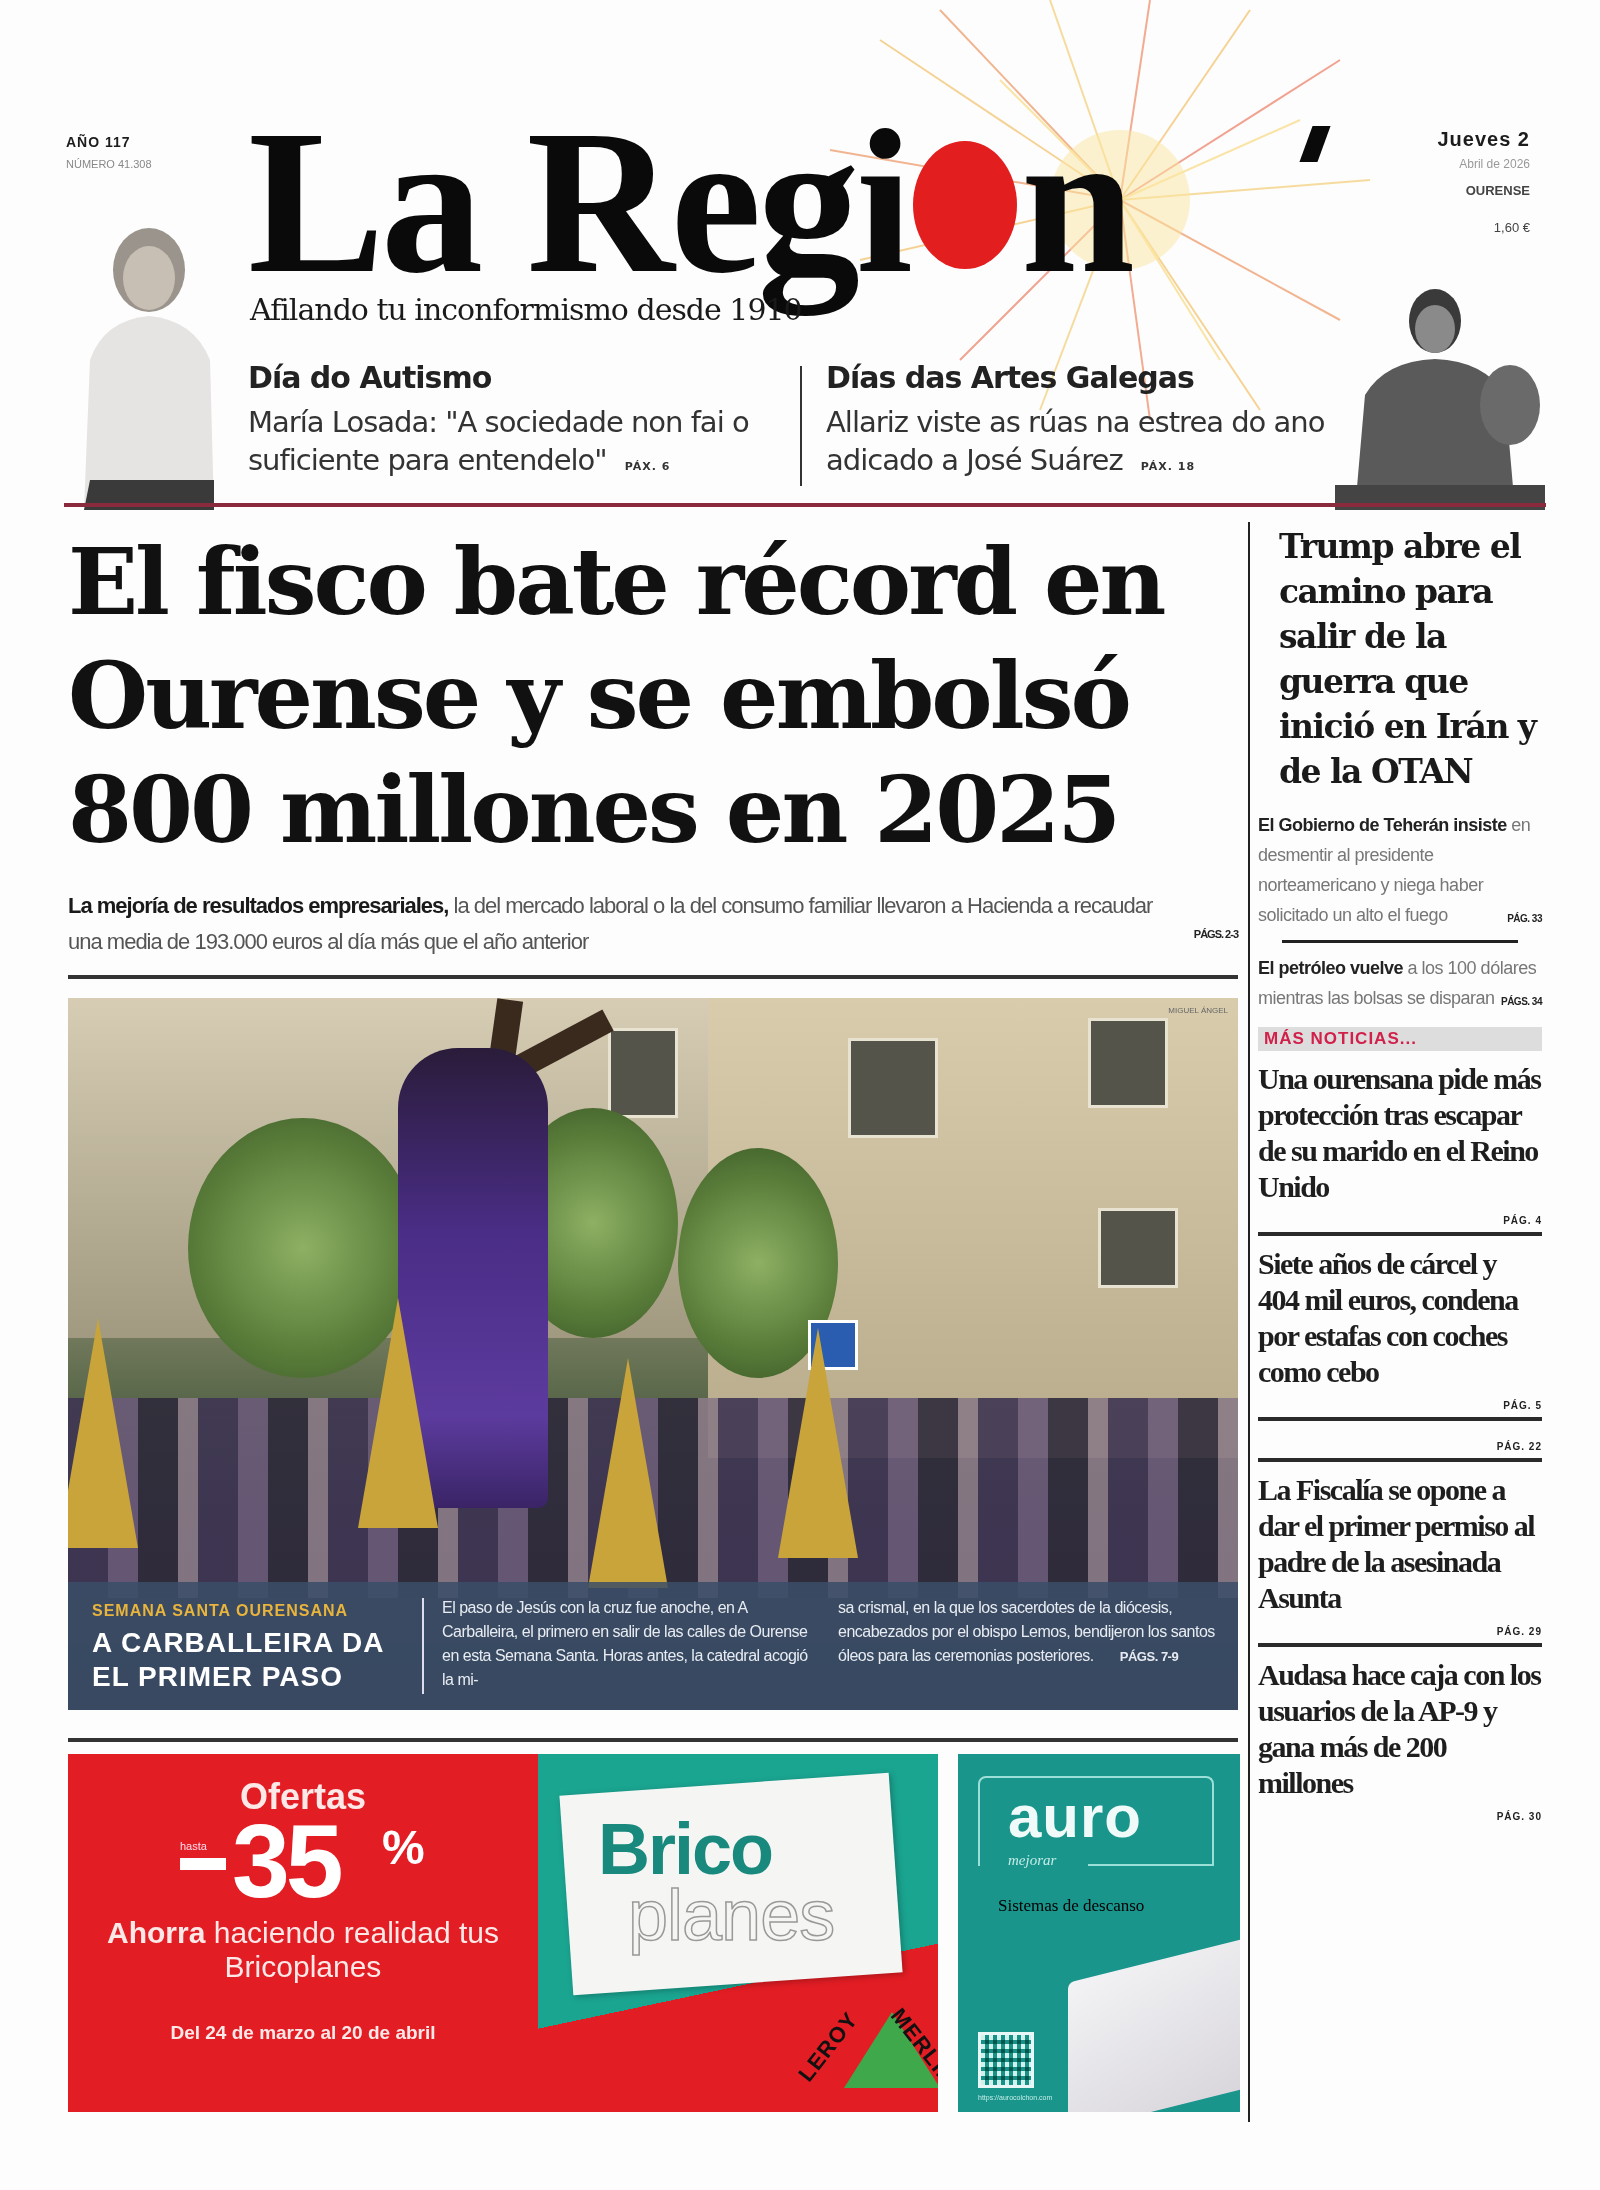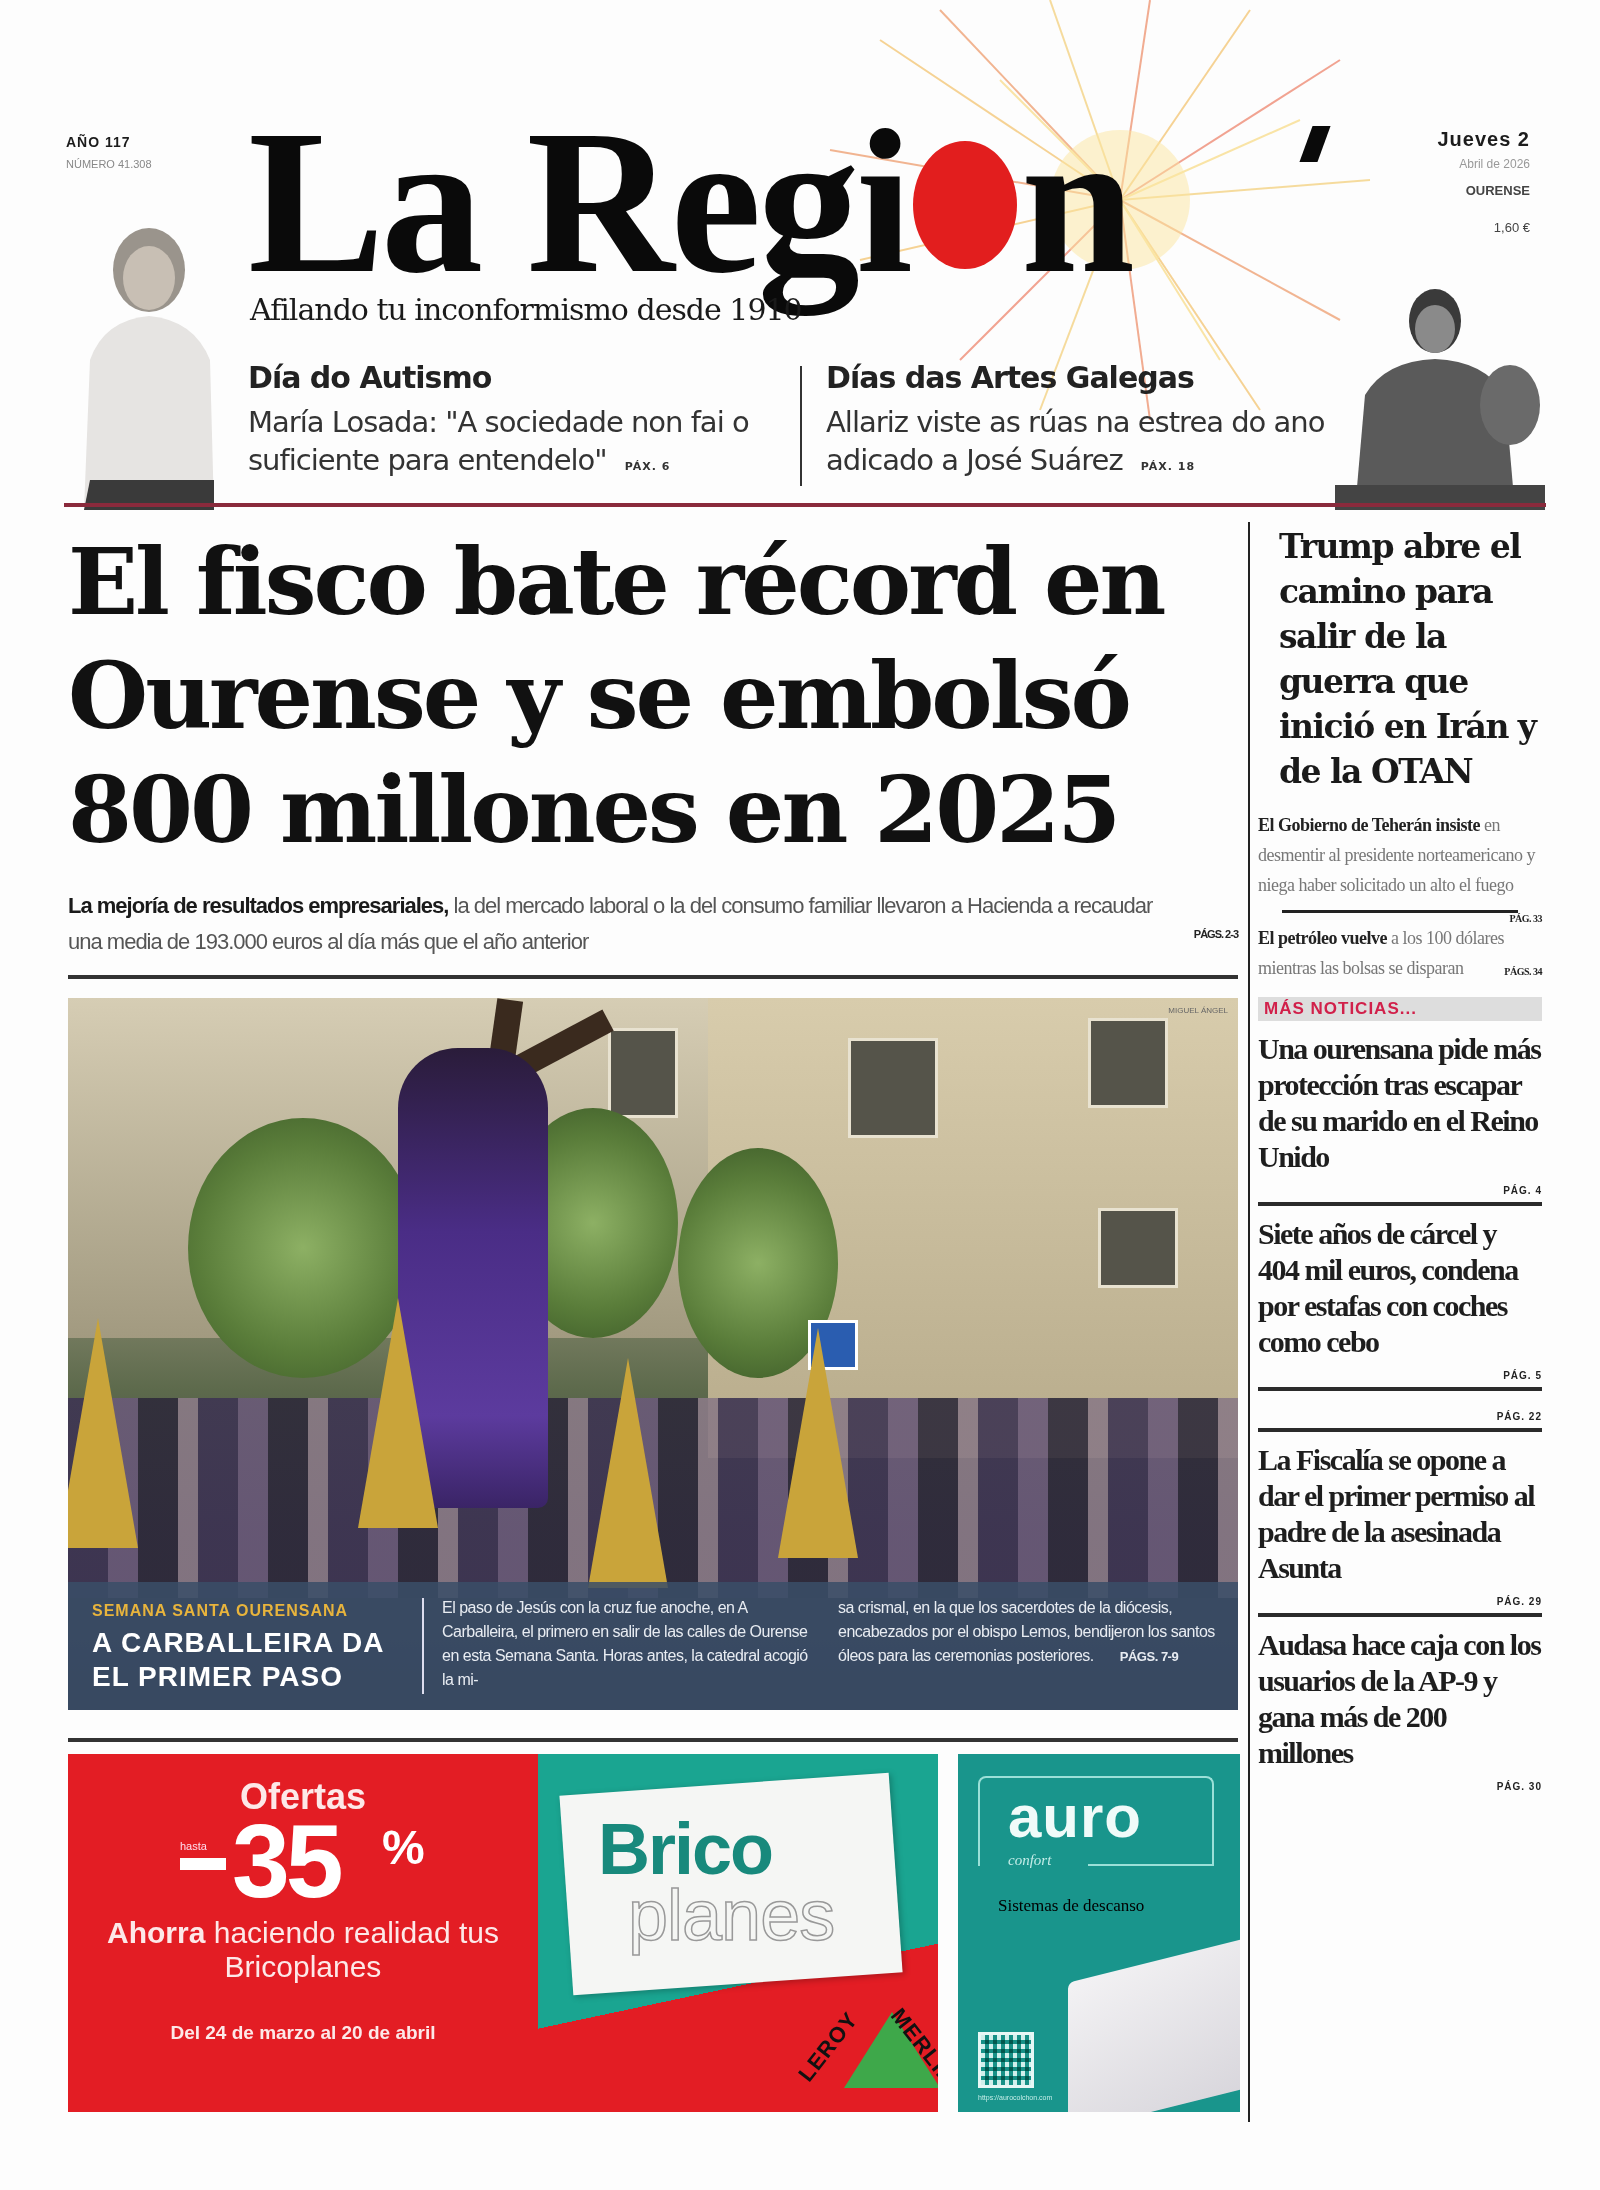--- a/index.html
+++ b/index.html
@@ -93,21 +93,21 @@
   .ad-auro .subline { position: absolute; left: 130px; top: 110px; width: 126px; height: 2px; background: #9be0d8; }
   .ad-auro .desc { position: absolute; left: 40px; top: 142px; font-family: "Liberation Serif", serif; font-size: 17px; color: #000000; text-align: right; }
   .ad-auro .mattress { position: absolute; left: 110px; top: 200px; width: 230px; height: 150px; background: linear-gradient(160deg, #f3f2f4, #d6d4da); transform: skewY(-14deg); border-radius: 6px; }
   .ad-auro .qr { position: absolute; left: 20px; top: 278px; width: 56px; height: 56px; background: repeating-linear-gradient(0deg, #e7f7f5 0 5px, #19958c 5px 9px), repeating-linear-gradient(90deg, #e7f7f5 0 4px, #19958c 4px 8px); background-blend-mode: multiply; border: 3px solid #e7f7f5; }
   .ad-auro .url { position: absolute; left: 20px; top: 340px; font-size: 7px; color: #c4ede8; }
 
   
   .rail-rule { left: 1248px; top: 522px; width: 2px; height: 1600px; background: #222; }
   .rail { left: 1258px; top: 524px; width: 284px; }
   .rail-lead { font-family: "DejaVu Serif", serif; font-weight: bold; font-size: 33px; line-height: 45px; color: #1a1a1a; letter-spacing: -1.5px; margin-left: 21px; }
-  .rail-sub { font-size: 18px; line-height: 30px; color: #777; margin-top: 16px; letter-spacing: -0.5px; font-family: Liberation Serif, serif; }
+  .rail-sub { font-size: 18px; line-height: 30px; color: #777; margin-top: 16px; letter-spacing: -0.5px; }
   .rail-sub b { color: #222; }
   .rail-sub .pg { float: right; font-size: 10px; font-weight: bold; color: #222; margin-top: 4px; }
   .rail-sep { height: 3px; background: #222; margin: 10px 24px 10px 24px; }
   .mas { margin-top: 14px; background: #ddd; color: #d1204a; font-weight: 900; font-size: 17px; padding: 2px 6px; letter-spacing: 1px; }
   .rail-item { border-bottom: 4px solid #2b2b2b; padding: 10px 0 6px 0; }
   .rail-item:last-child { border-bottom: none; }
   .rail-item h4 { font-family: "Liberation Serif", serif; font-weight: bold; font-size: 30px; line-height: 36px; color: #1e1e1e; letter-spacing: -1.5px; }
   .rail-item .pg { text-align: right; font-size: 10px; font-weight: bold; color: #222; margin-top: 10px; letter-spacing: 1px; }
 </style>
 </head>
@@ -235,21 +235,21 @@
   <div class="brico">Brico</div>
   <div class="planes">planes</div>
   <div class="lm-tri"></div>
   <div class="lm-l">LEROY</div>
   <div class="lm-r">MERLIN</div>
 </div>
 
 <div class="abs ad-auro">
   <div class="box"></div>
   <div class="name">auro</div>
-  <div class="sub">confort</div>
+  <div class="sub">mejorar</div>
   <div class="subline"></div>
   <div class="desc">Sistemas de descanso</div>
   <div class="mattress"></div>
   <div class="qr"></div>
   <div class="url">https://aurocolchon.com</div>
 </div>
 
 <div class="abs rail-rule"></div>
 <div class="abs rail">
   <h2 class="rail-lead">Trump abre el camino para salir de la guerra que inició en Irán y de la OTAN</h2>

